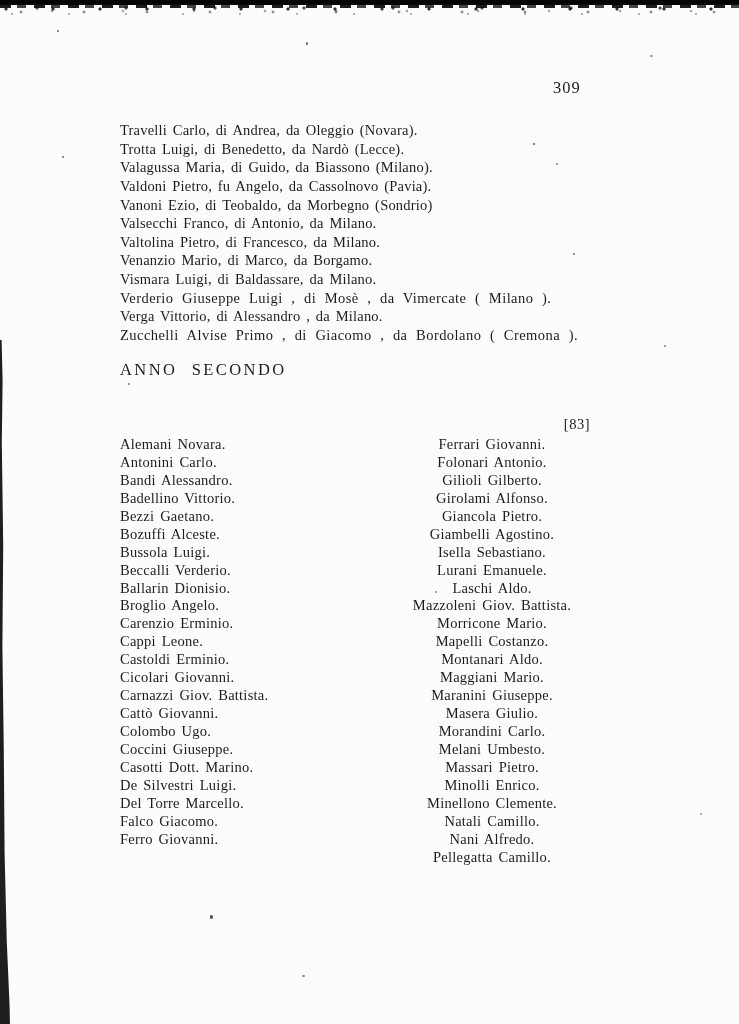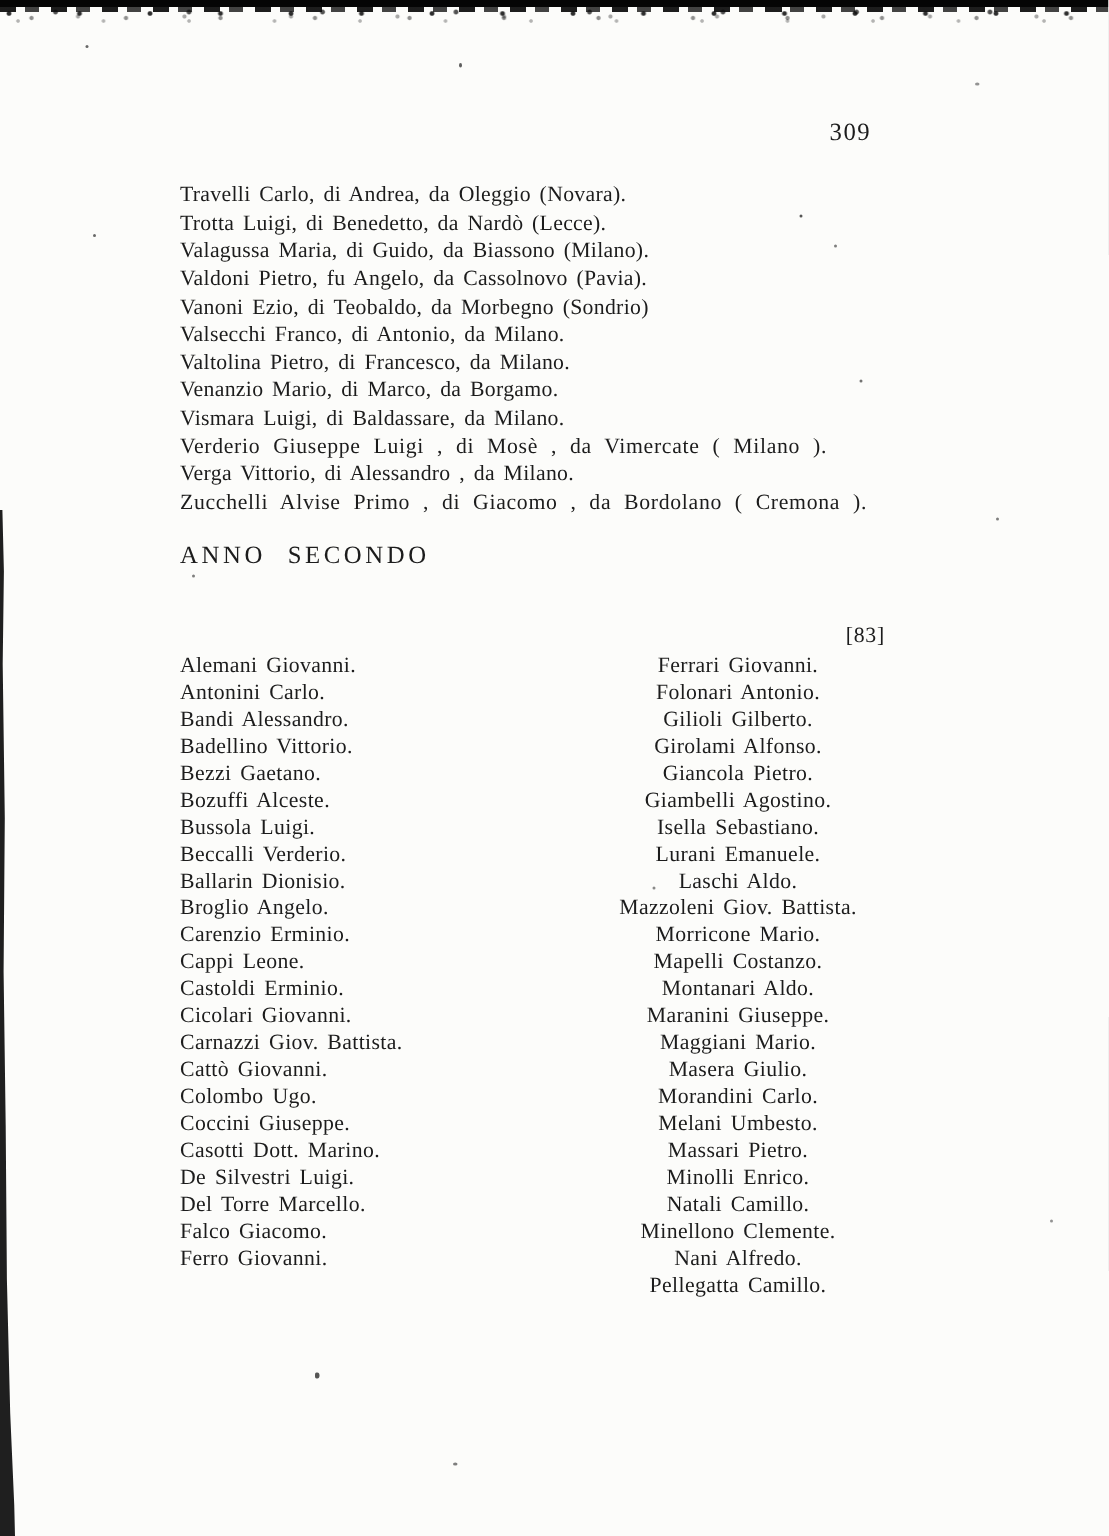--- a/index.html
+++ b/index.html
@@ -97,21 +97,21 @@
       <div class="para-line">Vismara Luigi, di Baldassare, da Milano.</div>
       <div class="para-line">Verderio Giuseppe Luigi , di Mosè , da Vimercate ( Milano ).</div>
       <div class="para-line">Verga Vittorio, di Alessandro , da Milano.</div>
       <div class="para-line">Zucchelli Alvise Primo , di Giacomo , da Bordolano ( Cremona ).</div>
     </div>
 
   <div class="section-title">ANNO SECONDO</div>
   <div class="section-count">[83]</div>
 
   <div class="roster-col left">
-      <div class="col-line">Alemani Giovanni.</div>
+      <div class="col-line">Alemani Novara.</div>
       <div class="col-line">Antonini Carlo.</div>
       <div class="col-line">Bandi Alessandro.</div>
       <div class="col-line">Badellino Vittorio.</div>
       <div class="col-line">Bezzi Gaetano.</div>
       <div class="col-line">Bozuffi Alceste.</div>
       <div class="col-line">Bussola Luigi.</div>
       <div class="col-line">Beccalli Verderio.</div>
       <div class="col-line">Ballarin Dionisio.</div>
       <div class="col-line">Broglio Angelo.</div>
       <div class="col-line">Carenzio Erminio.</div>
@@ -136,29 +136,29 @@
       <div class="col-line">Girolami Alfonso.</div>
       <div class="col-line">Giancola Pietro.</div>
       <div class="col-line">Giambelli Agostino.</div>
       <div class="col-line">Isella Sebastiano.</div>
       <div class="col-line">Lurani Emanuele.</div>
       <div class="col-line">Laschi Aldo.</div>
       <div class="col-line">Mazzoleni Giov. Battista.</div>
       <div class="col-line">Morricone Mario.</div>
       <div class="col-line">Mapelli Costanzo.</div>
       <div class="col-line">Montanari Aldo.</div>
+      <div class="col-line">Maggiani Mario.</div>
       <div class="col-line">Maranini Giuseppe.</div>
-      <div class="col-line">Maggiani Mario.</div>
       <div class="col-line">Masera Giulio.</div>
       <div class="col-line">Morandini Carlo.</div>
       <div class="col-line">Melani Umbesto.</div>
       <div class="col-line">Massari Pietro.</div>
       <div class="col-line">Minolli Enrico.</div>
+      <div class="col-line">Minellono Clemente.</div>
       <div class="col-line">Natali Camillo.</div>
-      <div class="col-line">Minellono Clemente.</div>
       <div class="col-line">Nani Alfredo.</div>
       <div class="col-line">Pellegatta Camillo.</div>
     </div>
 
   <span class="speck s1"></span>
   <span class="speck s2"></span>
   <span class="speck s3"></span>
   <span class="speck s4"></span>
   <span class="speck s5"></span>
   <span class="speck s6"></span>

